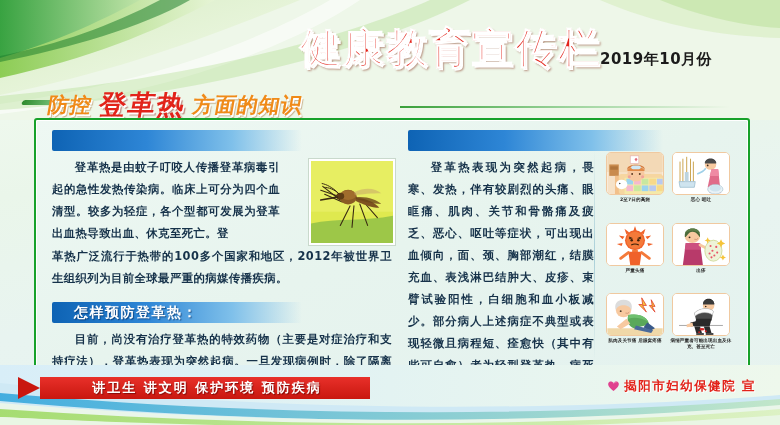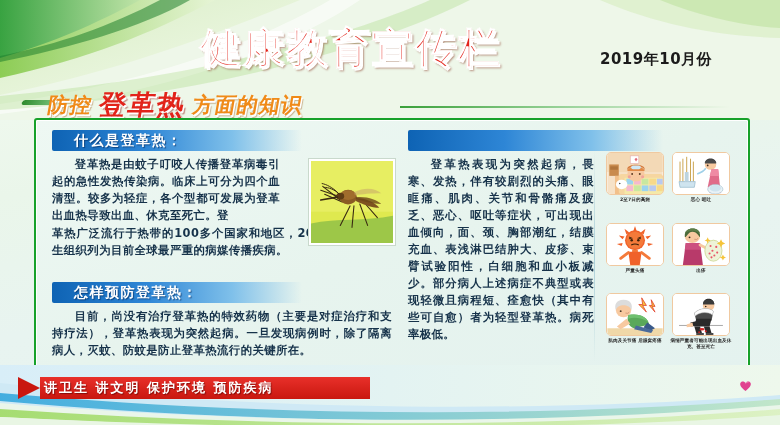--- a/index.html
+++ b/index.html
@@ -10,23 +10,23 @@
   }
   .poster{position:relative;width:780px;height:425px;overflow:hidden;
     background:linear-gradient(170deg,#f4fbf2 0%,#eaf6ea 35%,#e8f4f0 60%,#e6f3ef 100%);}
 
   
   .bg-top{position:absolute;left:0;top:0;width:780px;height:120px;overflow:hidden;}
   .bg-bottom{position:absolute;left:0;bottom:0;width:780px;height:60px;overflow:hidden;}
 
   
   .header{position:absolute;left:0;top:0;width:780px;height:100px;}
-  .main-title{position:absolute;left:200px;top:24px;width:390px;height:48px;
+  .main-title{position:absolute;left:211px;top:24px;width:390px;height:48px;
     font-size:41px;font-weight:bold;letter-spacing:2px;color:#e2231a;
-    text-align:left;line-height:48px;
+    text-align:right;line-height:48px;
     -webkit-text-stroke:1px #ffffff;
     text-shadow:2px 2px 0 #ffffff,3px 3px 2px rgba(120,30,10,.45);}
   .date-label{position:absolute;left:600px;top:50px;font-size:15px;font-weight:bold;
     color:#1b1b1b;letter-spacing:.5px;}
 
   .sub-wrap{position:absolute;left:48px;top:88px;width:400px;height:34px;
     display:flex;align-items:center;gap:7px;
     transform:skewX(-10deg);}
   .sub-a,.sub-c{font-size:21px;font-weight:bold;color:#f08a18;
     text-shadow:1.5px 1.5px 0 #fff,2.5px 2.5px 1px rgba(140,70,0,.4);letter-spacing:1px;}
@@ -52,21 +52,21 @@
     background:linear-gradient(90deg,#0e63b4 0%,#2e86d6 38%,#7fc0ea 72%,rgba(180,220,243,0) 100%);
     border-radius:2px;}
   .sec-head.w1 .bar{width:250px;}
   .sec-head.w2 .bar{width:250px;}
   .sec-head.w3 .bar{width:255px;}
   .sec-head .txt{position:absolute;left:22px;top:1px;font-size:14px;font-weight:bold;
     color:#ffffff;letter-spacing:1.5px;line-height:19px;
     text-shadow:1px 1px 1px rgba(0,40,90,.65);}
 
   
-  .body-text{font-size:11.4px;line-height:17px;color:#16324a;text-align:justify;
+  .body-text{font-size:11.4px;line-height:22px;color:#16324a;text-align:justify;
     letter-spacing:.4px;font-weight:bold;}
   .body-text p{margin:0;text-indent:2em;}
 
   .para-a{width:228px;}
   .para-a2{width:340px;}
   .para-b{width:340px;}
   .para-r{width:186px;}
 
   .left-flow{position:relative;}
   .mosquito-box{position:absolute;right:2px;top:2px;width:88px;height:88px;
@@ -87,21 +87,21 @@
   .divider-v{position:absolute;left:186px;top:20px;width:1px;height:212px;
     background:linear-gradient(180deg,rgba(120,180,200,0),#a9cfd8,rgba(120,180,200,0));}
 
   
   .footer{position:absolute;left:0;bottom:0;width:780px;height:52px;}
   .ribbon{position:absolute;left:40px;top:4px;width:330px;height:22px;
     background:linear-gradient(180deg,#e8302a,#c9170f);}
   .ribbon:before{content:"";position:absolute;left:-22px;top:0;border-style:solid;
     border-width:11px 0 11px 22px;border-color:transparent transparent transparent #c9170f;}
   .ribbon-txt{position:absolute;left:44px;top:4px;width:326px;height:22px;
-    line-height:22px;text-align:left;color:#fff;font-size:13px;font-weight:bold;
+    line-height:22px;text-align:center;color:#fff;font-size:13px;font-weight:bold;
     letter-spacing:2px;text-shadow:1px 1px 1px rgba(80,0,0,.6);}
   .org{position:absolute;right:24px;top:5px;font-size:12.5px;font-weight:bold;
     color:#e2231a;letter-spacing:1.5px;text-shadow:1px 1px 0 #fff;}
   .org-logo{display:inline-block;width:13px;height:13px;margin-right:4px;
     vertical-align:-2px;}
 </style>
 </head>
 <body>
 
 <div class="poster">
@@ -151,21 +151,20 @@
     <span class="sub-c">方面的知识</span>
   </div>
   <div class="sub-rule"></div>
 
   <div class="board">
 
     <div class="col-left">
 
       <div class="sec-head w1">
         <div class="bar"></div>
-        <div class="txt">什么是登革热：</div>
       </div>
 
       <div class="left-flow">
         <div class="mosquito-box">
           <div class="mosquito-img">
             <svg width="100%" height="100%" viewBox="0 0 84 84">
               <rect x="0" y="0" width="84" height="84" fill="#dfe94f"></rect>
               <rect x="0" y="0" width="84" height="52" fill="#e9f06b" opacity=".7"></rect>
               <path d="M0,64 C26,58 56,62 84,56 L84,84 L0,84 Z" fill="#9dc748"></path>
               <g stroke="#3a2a12" stroke-width="1.1" fill="none" stroke-linecap="round">
@@ -190,21 +189,21 @@
           </div>
         </div>
         <div class="body-text para-a">
           <p>登革热是由蚊子叮咬人传播登革病毒引起的急性发热传染病。临床上可分为四个血清型。较多为轻症，各个型都可发展为登革出血热导致出血、休克至死亡。登</p>
         </div>
         <div class="body-text para-a2" style="margin-top:1px;">
           <p style="text-indent:0;">革热广泛流行于热带的100多个国家和地区，2012年被世界卫生组织列为目前全球最严重的病媒传播疾病。</p>
         </div>
       </div>
 
-      <div class="sec-head w2" style="margin-top:23px;">
+      <div class="sec-head w2" style="margin-top:13px;">
         <div class="bar"></div>
         <div class="txt">怎样预防登革热：</div>
       </div>
 
       <div class="body-text para-b">
         <p>目前，尚没有治疗登革热的特效药物（主要是对症治疗和支持疗法），登革热表现为突然起病。一旦发现病例时，除了隔离病人，灭蚊、防蚊是防止登革热流行的关键所在。</p>
       </div>
     </div>
 
     <div class="col-right">
@@ -434,17 +433,17 @@
 
   <div class="footer">
     <div class="ribbon"></div>
     <div class="ribbon-txt">讲卫生 讲文明 保护环境 预防疾病</div>
     <div class="org">
       <span class="org-logo">
         <svg width="13" height="13" viewBox="0 0 13 13">
           <path d="M6.5,12 C2,8.6 0.6,6.2 1.4,4 C2.1,2.1 4.6,1.8 6.5,3.9 C8.4,1.8 10.9,2.1 11.6,4 C12.4,6.2 11,8.6 6.5,12 Z" fill="#e0418f"></path>
           <path d="M6.5,4.2 C7.6,2.6 9.4,2.4 10.4,3.4 C8.8,3.2 7.4,3.9 6.5,5.2 Z" fill="#f19ac4"></path>
         </svg>
-      </span>
+      </span><span>揭阳市妇幼保健院 宣</span>
     </div>
   </div>
 
 </div>
 
 </body></html>

